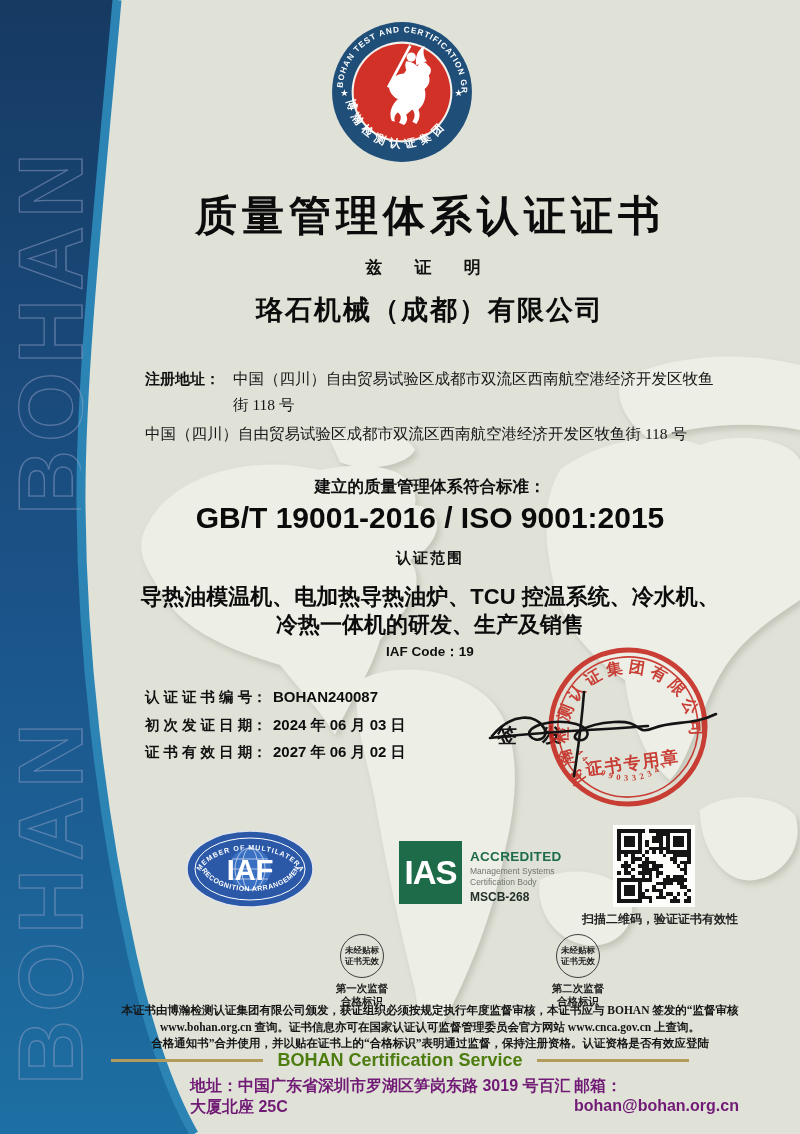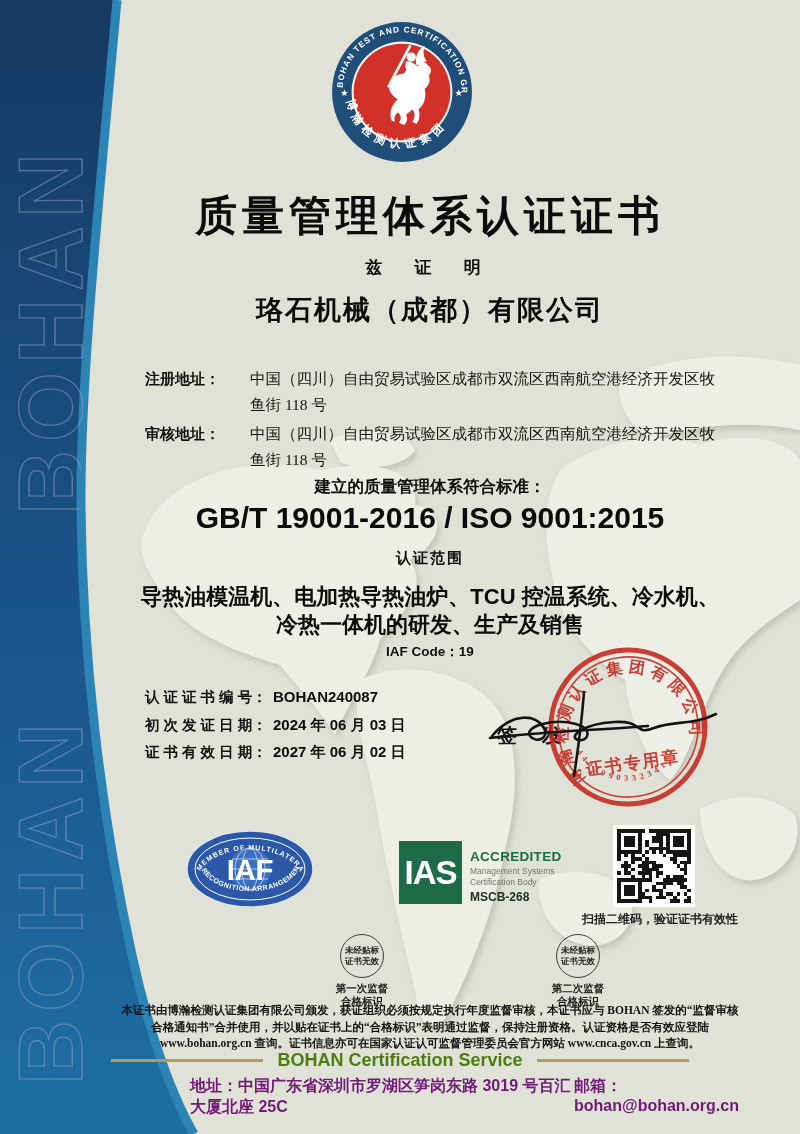--- a/index.html
+++ b/index.html
@@ -18,21 +18,21 @@
            font-family:"Liberation Serif", serif; }
   .certify { position:absolute; left:100px; top:256px; width:660px; text-align:center;
            font-size:17px; font-weight:700; letter-spacing:14px; color:#111; }
   .company { position:absolute; left:100px; top:292px; width:660px; text-align:center;
            font-size:27px; font-weight:700; letter-spacing:2px; color:#0c0c0c; }
 
   .addr-block { position:absolute; left:145px; top:366px; width:580px; }
   .addr-row { display:flex; margin-bottom:4px; }
   .addr-label { flex:0 0 88px; font-family:"Liberation Sans", sans-serif; font-weight:700;
            font-size:15px; color:#111; line-height:1.72; }
-  .addr-text { font-size:15.5px; color:#151515; line-height:1.66;margin-left:17px; }
+  .addr-text { font-size:15.5px; color:#151515; line-height:1.66; }
 
   .std-intro { position:absolute; left:100px; top:476px; width:660px; text-align:center;
            font-family:"Liberation Sans", sans-serif; font-weight:700; font-size:16.5px; color:#101010; }
   .std-code { position:absolute; left:100px; top:501px; width:660px; text-align:center;
            font-family:"Liberation Sans", sans-serif; font-weight:700; font-size:30px; color:#0b0b0b; }
   .scope-title { position:absolute; left:100px; top:549px; width:660px; text-align:center;
            font-family:"Liberation Sans", sans-serif; font-weight:700; font-size:15px; letter-spacing:2px; color:#101010; }
   .scope-lines { position:absolute; left:90px; top:583px; width:680px; text-align:center;
            font-family:"Liberation Sans", sans-serif; font-weight:700; font-size:22px;
            line-height:1.25; color:#0c0c0c; }
@@ -161,21 +161,20 @@
     <div class="title">质量管理体系认证证书</div>
     <div class="certify">兹 证 明</div>
     <div class="company">珞石机械（成都）有限公司</div>
 
     <div class="addr-block">
       <div class="addr-row">
         <div class="addr-label">注册地址：</div>
         <div class="addr-text">中国（四川）自由贸易试验区成都市双流区西南航空港经济开发区牧鱼街 118 号</div>
       </div>
       <div class="addr-row">
-        <div class="addr-label">审核地址：</div>
         <div class="addr-text">中国（四川）自由贸易试验区成都市双流区西南航空港经济开发区牧鱼街 118 号</div>
       </div>
     </div>
 
     <div class="std-intro">建立的质量管理体系符合标准：</div>
     <div class="std-code">GB/T 19001-2016 / ISO 9001:2015</div>
     <div class="scope-title">认证范围</div>
     <div class="scope-lines">
       <span style="display:block">导热油模温机、电加热导热油炉、TCU 控温系统、冷水机、</span>
       <span style="display:block">冷热一体机的研发、生产及销售</span>
@@ -726,22 +725,22 @@
         <span>证书无效</span>
       </div>
       <div class="sticker-caption">
         <span style="display:block">第二次监督</span>
         <span style="display:block">合格标识</span>
       </div>
     </div>
 
     <div class="footer-para">
       <span style="display:block">本证书由博瀚检测认证集团有限公司颁发，获证组织必须按规定执行年度监督审核，本证书应与 BOHAN 签发的“监督审核</span>
+      <span style="display:block">www.bohan.org.cn 查询。证书信息亦可在国家认证认可监督管理委员会官方网站 www.cnca.gov.cn 上查询。</span>
       <span style="display:block">合格通知书”合并使用，并以贴在证书上的“合格标识”表明通过监督，保持注册资格。认证资格是否有效应登陆</span>
-      <span style="display:block">www.bohan.org.cn 查询。证书信息亦可在国家认证认可监督管理委员会官方网站 www.cnca.gov.cn 上查询。</span>
     </div>
 
     <div class="service-row">
       <div class="service-line"></div>
       <div class="service-text">BOHAN Certification Service</div>
       <div class="service-line"></div>
     </div>
 
     <div class="bottom-row">
       <div>地址：中国广东省深圳市罗湖区笋岗东路 3019 号百汇大厦北座 25C</div>

